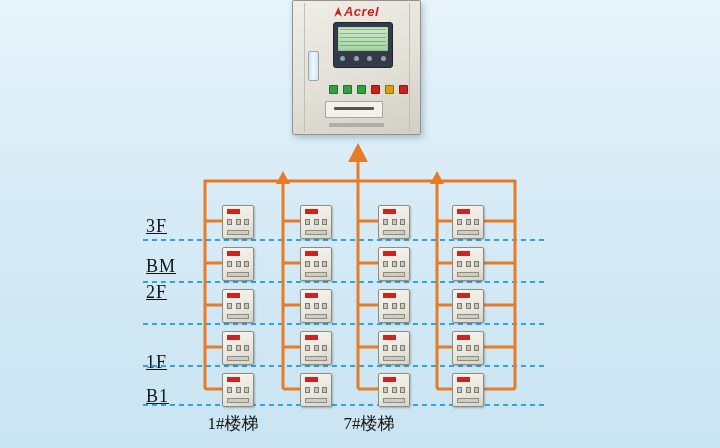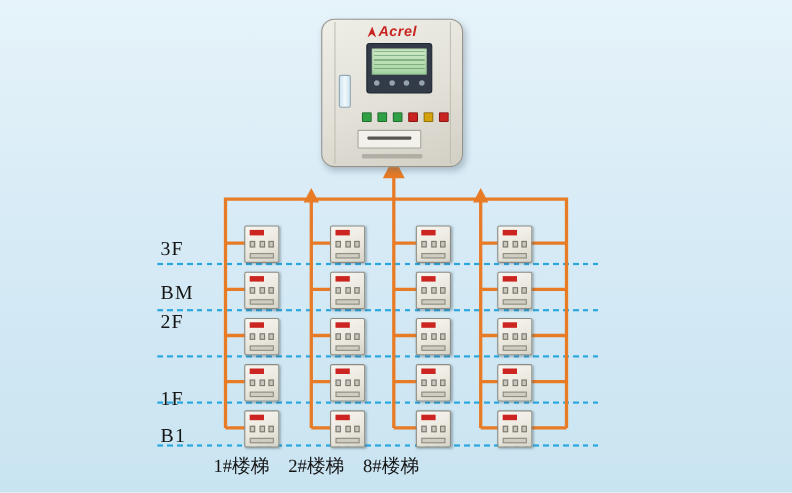--- a/index.html
+++ b/index.html
@@ -5,23 +5,23 @@
   html,body{margin:0;padding:0;}
   .stage{
     position:relative;width:720px;height:448px;overflow:hidden;
     background:linear-gradient(180deg,#e6f3fa 0%,#d7ebf6 45%,#c9e4f1 100%);
     font-family:"Liberation Sans",sans-serif;
   }
   .wires{position:absolute;left:0;top:0;z-index:2;}
 
   
   .cabinet{
-    position:absolute;left:292px;top:17px;width:127px;height:133px;z-index:4;
+    position:absolute;left:292px;top:0;width:127px;height:133px;z-index:4;
     background:linear-gradient(160deg,#efeee7 0%,#e2e0d7 55%,#d2d0c5 100%);
-    border:1px solid #95928a;border-radius:12px;
+    border:1px solid #95928a;border-radius:2px;
     box-shadow:2px 3px 6px rgba(80,100,115,.35);
   }
   .seam{position:absolute;top:2px;bottom:2px;width:1px;background:#c2bfb4;}
   .seam.l{left:11px;} .seam.r{right:10px;}
   .brand{
     position:absolute;top:3px;left:0;right:0;text-align:center;
     color:#c8231f;font-size:13px;font-weight:bold;font-style:italic;
     font-family:"Liberation Sans",sans-serif;letter-spacing:.5px;
   }
   .logo-mark{display:inline-block;width:8px;height:10px;background:#c8231f;
@@ -43,22 +43,22 @@
     background:#f2f1ec;border:1px solid #a8a59b;border-radius:1px;}
   .printer:after{content:"";position:absolute;left:8px;right:8px;top:5px;height:3px;
     background:#565650;border-radius:1px;}
   .caption-bar{position:absolute;bottom:7px;left:28%;width:44%;height:4px;
     background:#a9a79e;border-radius:1px;opacity:.85;}
 
   
   .dash{position:absolute;left:143px;width:405px;height:2px;z-index:1;
     background:repeating-linear-gradient(90deg,#2ba7e0 0 5px,transparent 5px 9px);}
   .flabel{position:absolute;left:146px;width:44px;z-index:5;color:#141414;
-    font-family:"Liberation Serif",serif;font-size:18px;letter-spacing:1px;}
-  .slabel{position:absolute;top:412px;width:78px;text-align:left;z-index:5;color:#141414;
+    font-family:"Liberation Serif",serif;font-size:18px;letter-spacing:1px;text-decoration:underline;}
+  .slabel{position:absolute;top:412px;width:78px;text-align:center;z-index:5;color:#141414;
     font-family:"Liberation Serif",serif;font-size:17px;}
 
   
   .dev{position:absolute;width:30px;height:32px;z-index:3;border-radius:2px;
     background:linear-gradient(160deg,#f8f6f0 0%,#e9e6dd 60%,#d6d3c8 100%);
     border:1px solid #8f8d82;box-shadow:1px 1px 2px rgba(60,80,90,.35);}
   .dev .tag{position:absolute;top:3px;left:4px;width:13px;height:5px;background:#cc2420;}
   .dev .trow{position:absolute;top:13px;left:4px;right:4px;display:flex;justify-content:space-between;}
   .dev .trow i{width:5px;height:6px;background:#c9c6bb;border:1px solid #7d7b72;box-sizing:border-box;}
   .dev .base{position:absolute;bottom:3px;left:4px;right:4px;height:5px;
@@ -306,16 +306,15 @@
       <i class="tag"></i>
       <span class="trow">
         <i></i>
         <i></i>
         <i></i>
       </span>
       <span class="base"></span>
     </div>
 
   <div class="slabel" style="left:194px">1#楼梯</div>
-  <div class="slabel" style="left:262px">2#楼梯</div>
-  <div class="slabel" style="left:330px">8#楼梯</div>
+  <div class="slabel" style="left:330px">7#楼梯</div>
 
 </div>
 
 </body></html>

